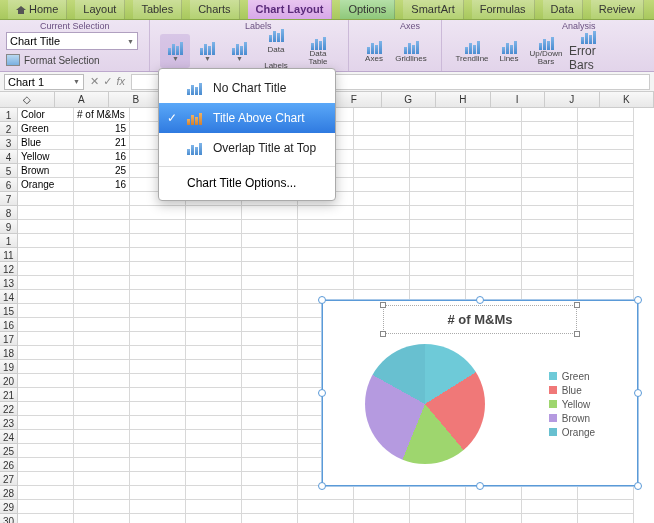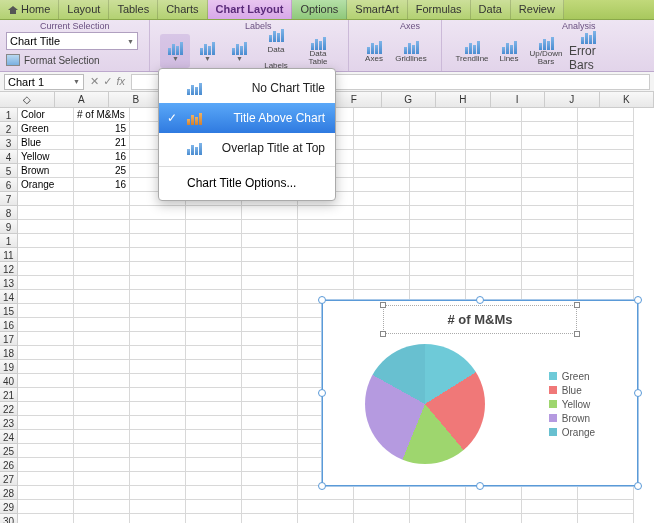--- a/index.html
+++ b/index.html
@@ -1,20 +1,20 @@
 <!DOCTYPE html>
 <html><head>
 <meta charset="utf-8">
 <style>
 * { box-sizing: border-box; margin: 0; padding: 0; }
 body { font-family: "Lucida Grande", Arial, sans-serif; font-size: 11px; background: #fff; width: 654px; height: 523px; overflow: hidden; position: relative; }
 
 
 .ribbon-tabs { display: flex; height: 20px; background: linear-gradient(#c1d97a,#a8c85e); border-bottom: 1px solid #8aa84a; }
-.ribbon-tab { padding: 3px 8px; font-size: 11px; color: #333; border-right: 1px solid rgba(0,0,0,.15); cursor: pointer; background: linear-gradient(#ccdf9a,#b3d172); }
+.ribbon-tab { padding: 3px 8px; font-size: 11px; color: #333; border-right: 1px solid rgba(0,0,0,.15); cursor: pointer; background: linear-gradient(#ccdf9a,#b3d172); margin-left: 8px; }
 .ribbon-tab.active { background: linear-gradient(#e8c5f0,#d8a8e8); color: #5a2a7a; font-weight: bold; }
 .ribbon-tab.format { background: linear-gradient(#b5e0a8,#8fc87a); }
 .home-icon { display:inline-block; width:10px; height:8px; background:#555; clip-path: polygon(50% 0,100% 50%,80% 50%,80% 100%,20% 100%,20% 50%,0 50%); vertical-align:middle; margin-right:3px;}
 
 
 .ribbon-body { height: 52px; background: linear-gradient(#eee5f3,#e2d4ea); border-bottom: 1px solid #bca8cc; display: flex; position: relative; }
 .ribbon-group { border-right: 1px solid #cbb9d8; padding: 2px 6px; display:flex; flex-direction:column; }
 .group-label { font-size: 9px; color: #6a5080; text-align:center; position:absolute; top:1px; }
 .gl-cursel{left:40px;} .gl-labels{left:245px;} .gl-axes{left:400px;} .gl-analysis{left:562px;}
 .cursel { width: 150px; padding-top:12px;}
@@ -41,21 +41,21 @@
 .corner{width:18px;}
 .col-header{width:56px;}
 .rows{}
 .row{display:flex; height:14px;}
 .row-header{width:18px;}
 .cell{width:56px; border-right:1px solid #d8d8d8; border-bottom:1px solid #d8d8d8; font-size:10px; padding:0 3px; line-height:13px; overflow:hidden; white-space:nowrap;}
 .cell.num{text-align:right;}
 
 
 .dropdown { position:absolute; left:158px; top:68px; width:178px; background:#fff; border:1px solid #aaa; border-radius:4px; box-shadow:0 4px 12px rgba(0,0,0,.25); z-index:50; padding:4px 0;}
-.dd-item{display:flex; align-items:center; height:30px; padding:0 10px 0 28px; font-size:12px; color:#222; cursor:pointer; position:relative;justify-content:space-between;}
+.dd-item{display:flex; align-items:center; height:30px; padding:0 10px 0 28px; font-size:12px; color:#222; cursor:pointer; position:relative;}
 .dd-item.selected{background:linear-gradient(#5aa8f8,#2f7ae0); color:#fff;}
 .dd-check{position:absolute; left:8px; font-size:12px;}
 .dd-sep{height:1px; background:#ddd; margin:3px 0;}
 .dd-icon{width:18px; height:14px; margin-right:8px; display:flex; align-items:flex-end; gap:1px;}
 .dd-icon span{width:3px;background:linear-gradient(#f0b060,#d08030);}
 .dd-icon span:nth-child(1){height:6px;}.dd-icon span:nth-child(2){height:10px;}.dd-icon span:nth-child(3){height:8px;}.dd-icon span:nth-child(4){height:12px;}
 .dd-icon.blue span{background:linear-gradient(#7eb4e8,#4a8cd0);}
 .dd-plain{padding-left:28px; height:26px; display:flex; align-items:center; font-size:12px;}
 
 
@@ -510,21 +510,21 @@
         <div class="cell"></div>
         <div class="cell"></div>
         <div class="cell"></div>
         <div class="cell"></div>
         <div class="cell"></div>
         <div class="cell"></div>
         <div class="cell"></div>
         <div class="cell"></div>
       </div>
       <div class="row">
-        <div class="row-header">40</div>
+        <div class="row-header">20</div>
         <div class="cell"></div>
         <div class="cell"></div>
         <div class="cell"></div>
         <div class="cell"></div>
         <div class="cell"></div>
         <div class="cell"></div>
         <div class="cell"></div>
         <div class="cell"></div>
         <div class="cell"></div>
         <div class="cell"></div>

